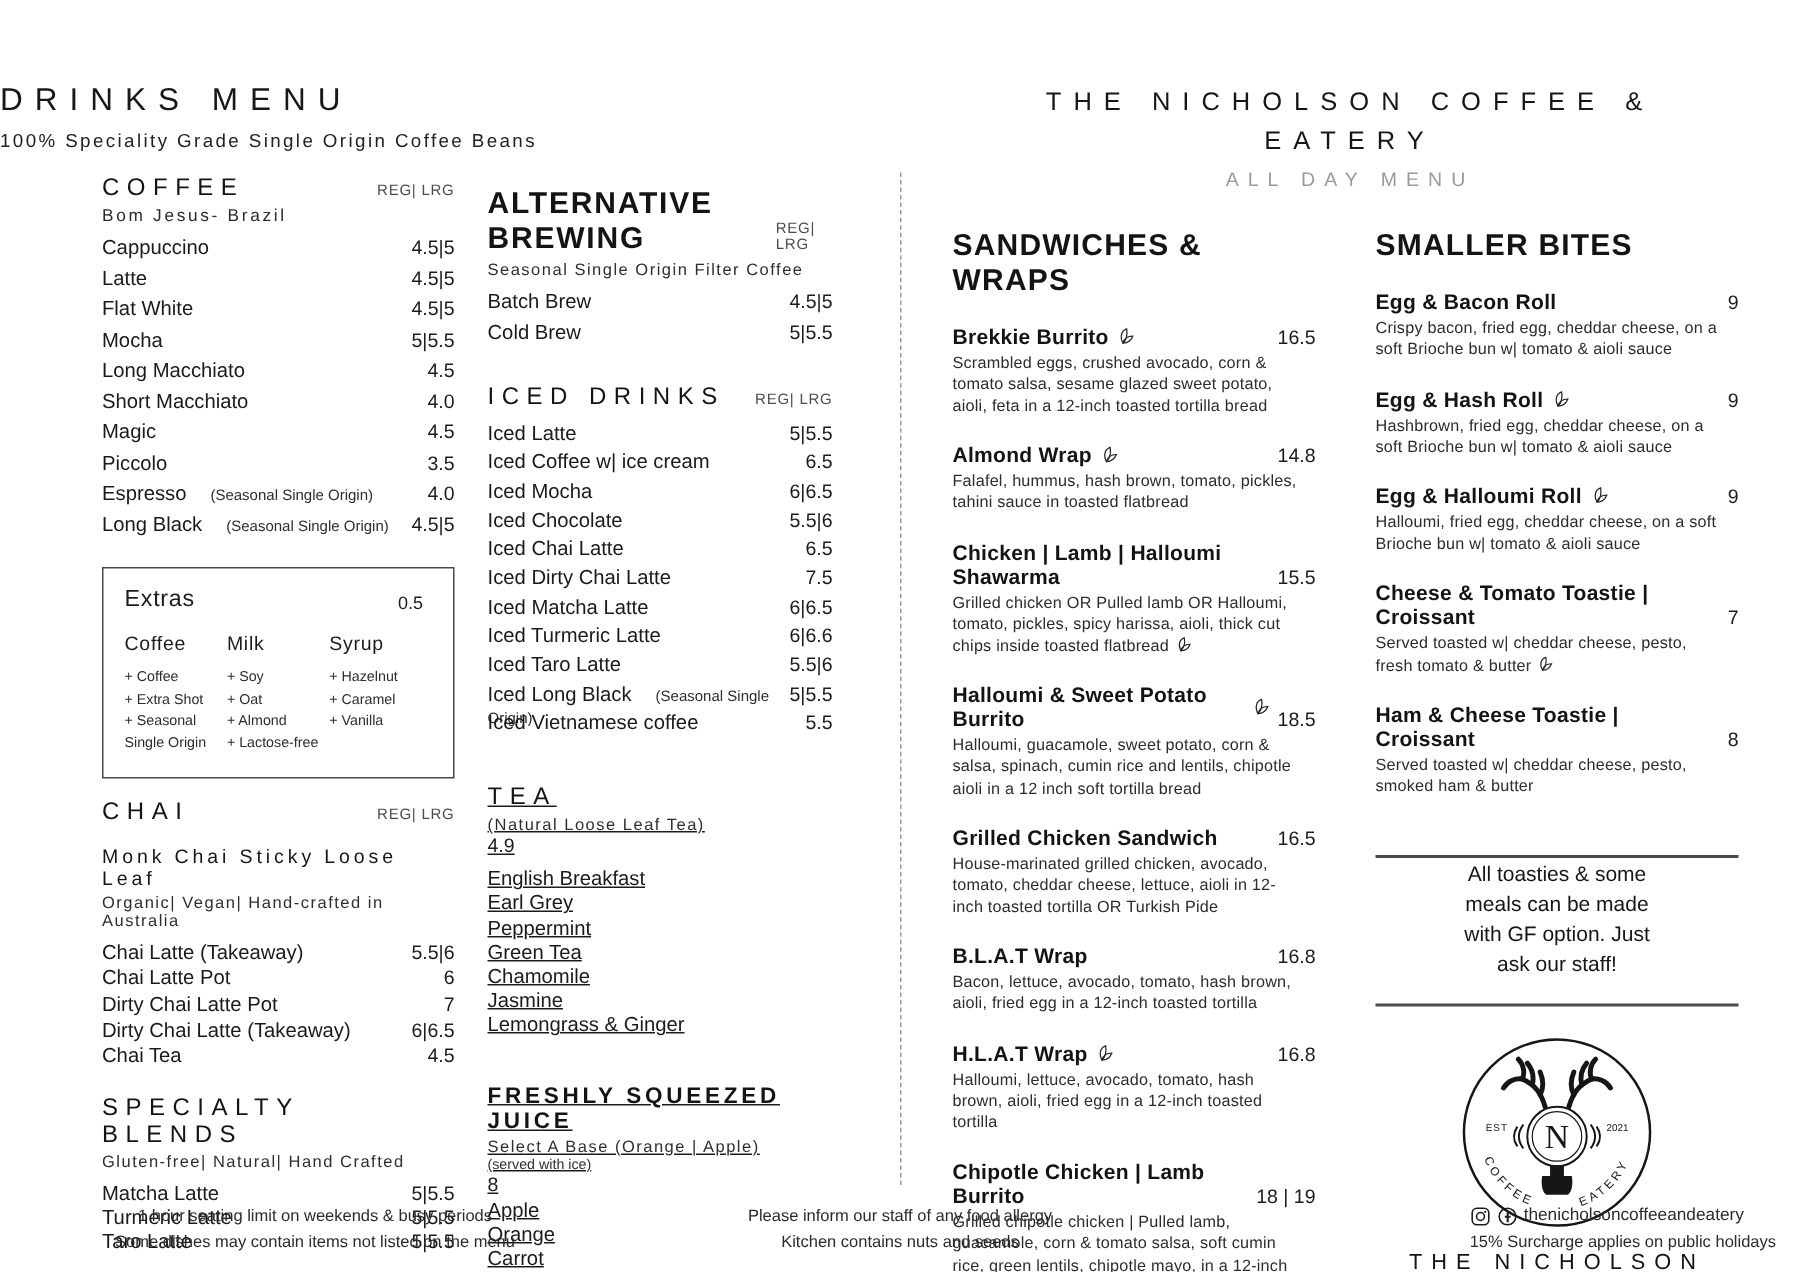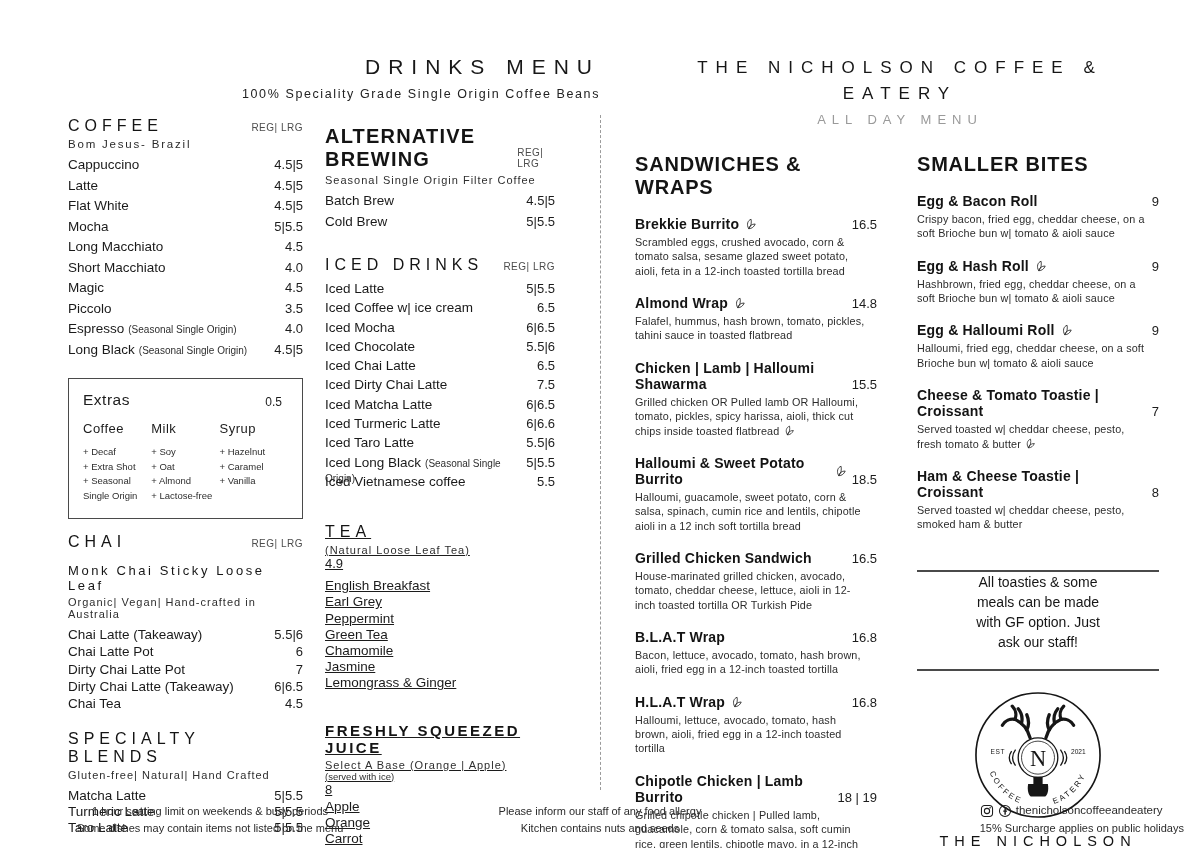--- a/index.html
+++ b/index.html
@@ -8,41 +8,41 @@
     background:#ffffff; color:#1c1c1c;
     font-family:"Liberation Sans", sans-serif;
     position:relative; overflow:hidden;
   }
   .half { position:absolute; top:0; height:848px; }
   .half.left  { left:0; width:600px; }
   .half.right { left:600px; width:600px; }
   .divider { position:absolute; left:600px; top:115px; height:675px; width:0; border-left:1px dashed #9b9b9b; }
 
   
-  .drinks-header { text-align:right; padding-top:55px;padding-left:27px; }
+  .drinks-header { text-align:left; padding-top:55px; }
   .drinks-title { font-size:21px; font-weight:400; letter-spacing:8px; color:#181818; }
   .drinks-sub { font-size:12.5px; letter-spacing:1.6px; margin-top:8px; color:#222; }
 
   .dcols { display:flex; padding:16px 0 0 68px; gap:22px; }
   .dcol-a { width:235px; }
   .dcol-b { width:230px; padding-top:8px; }
 
   .sec-head { display:flex; justify-content:space-between; align-items:flex-end; }
   h3.spread { font-size:16px; font-weight:500; letter-spacing:5px; color:#141414; }
   h3.tight  { font-size:20px; font-weight:700; letter-spacing:1.2px; color:#141414; }
   h3.juiceh { font-size:15px; font-weight:600; letter-spacing:2.5px; color:#141414; }
   .sizes { font-size:10px; color:#4c4c4c; letter-spacing:0.5px; padding-bottom:2px; }
   .subhead { font-size:11.5px; letter-spacing:1.8px; color:#2a2a2a; margin-top:3px; }
   .subnote { font-size:11px; letter-spacing:1px; color:#2e2e2e; margin-top:3px; }
   .chai-sub { font-size:13px; letter-spacing:2.6px; margin-top:12px; color:#161616; }
 
   .plist { margin-top:7px; }
   .row { display:flex; justify-content:space-between; align-items:baseline; }
   .row .iname { font-size:13.5px; color:#1a1a1a; }
-  .row .note { font-size:10px; color:#2e2e2e; margin-left:4px; }
+  .row .note { font-size:10px; color:#2e2e2e; margin-left:16px; }
   .row .iprice { font-size:13px; white-space:nowrap; padding-left:6px; }
   .pitch20 .row { height:20.5px; }
   .pitch17 .row { height:17.4px; }
   .pitch19 .row { height:19.3px; }
   .pitch16 .row { height:16.2px; }
 
   .extras-box { border:1px solid #4a4a4a; margin-top:14px; padding:12px 14px 14px; }
   .ex-head { display:flex; justify-content:space-between; align-items:flex-end; }
   .ex-title { font-size:15.5px; font-weight:500; letter-spacing:0.5px; }
   .ex-price { font-size:12px; padding-right:6px; }
@@ -165,21 +165,21 @@
       <div class="extras-box gap16">
         <div class="ex-head">
           <span class="ex-title">Extras</span>
           <span class="ex-price">0.5</span>
         </div>
         <div class="ex-cols">
           <div class="ex-col">
             <h4>Coffee</h4>
             <div>
 
-            <div class="ex-opt">+ Decaf</div>
+            <div class="ex-opt">+ Coffee</div>
                 <div class="ex-opt">+ Extra Shot</div>
                 <div class="ex-opt">+ Seasonal Single Origin</div>
               </div>
           </div>
           <div class="ex-col">
             <h4>Milk</h4>
             <div>
 
             <div class="ex-opt">+ Soy</div>
                 <div class="ex-opt">+ Oat</div>

